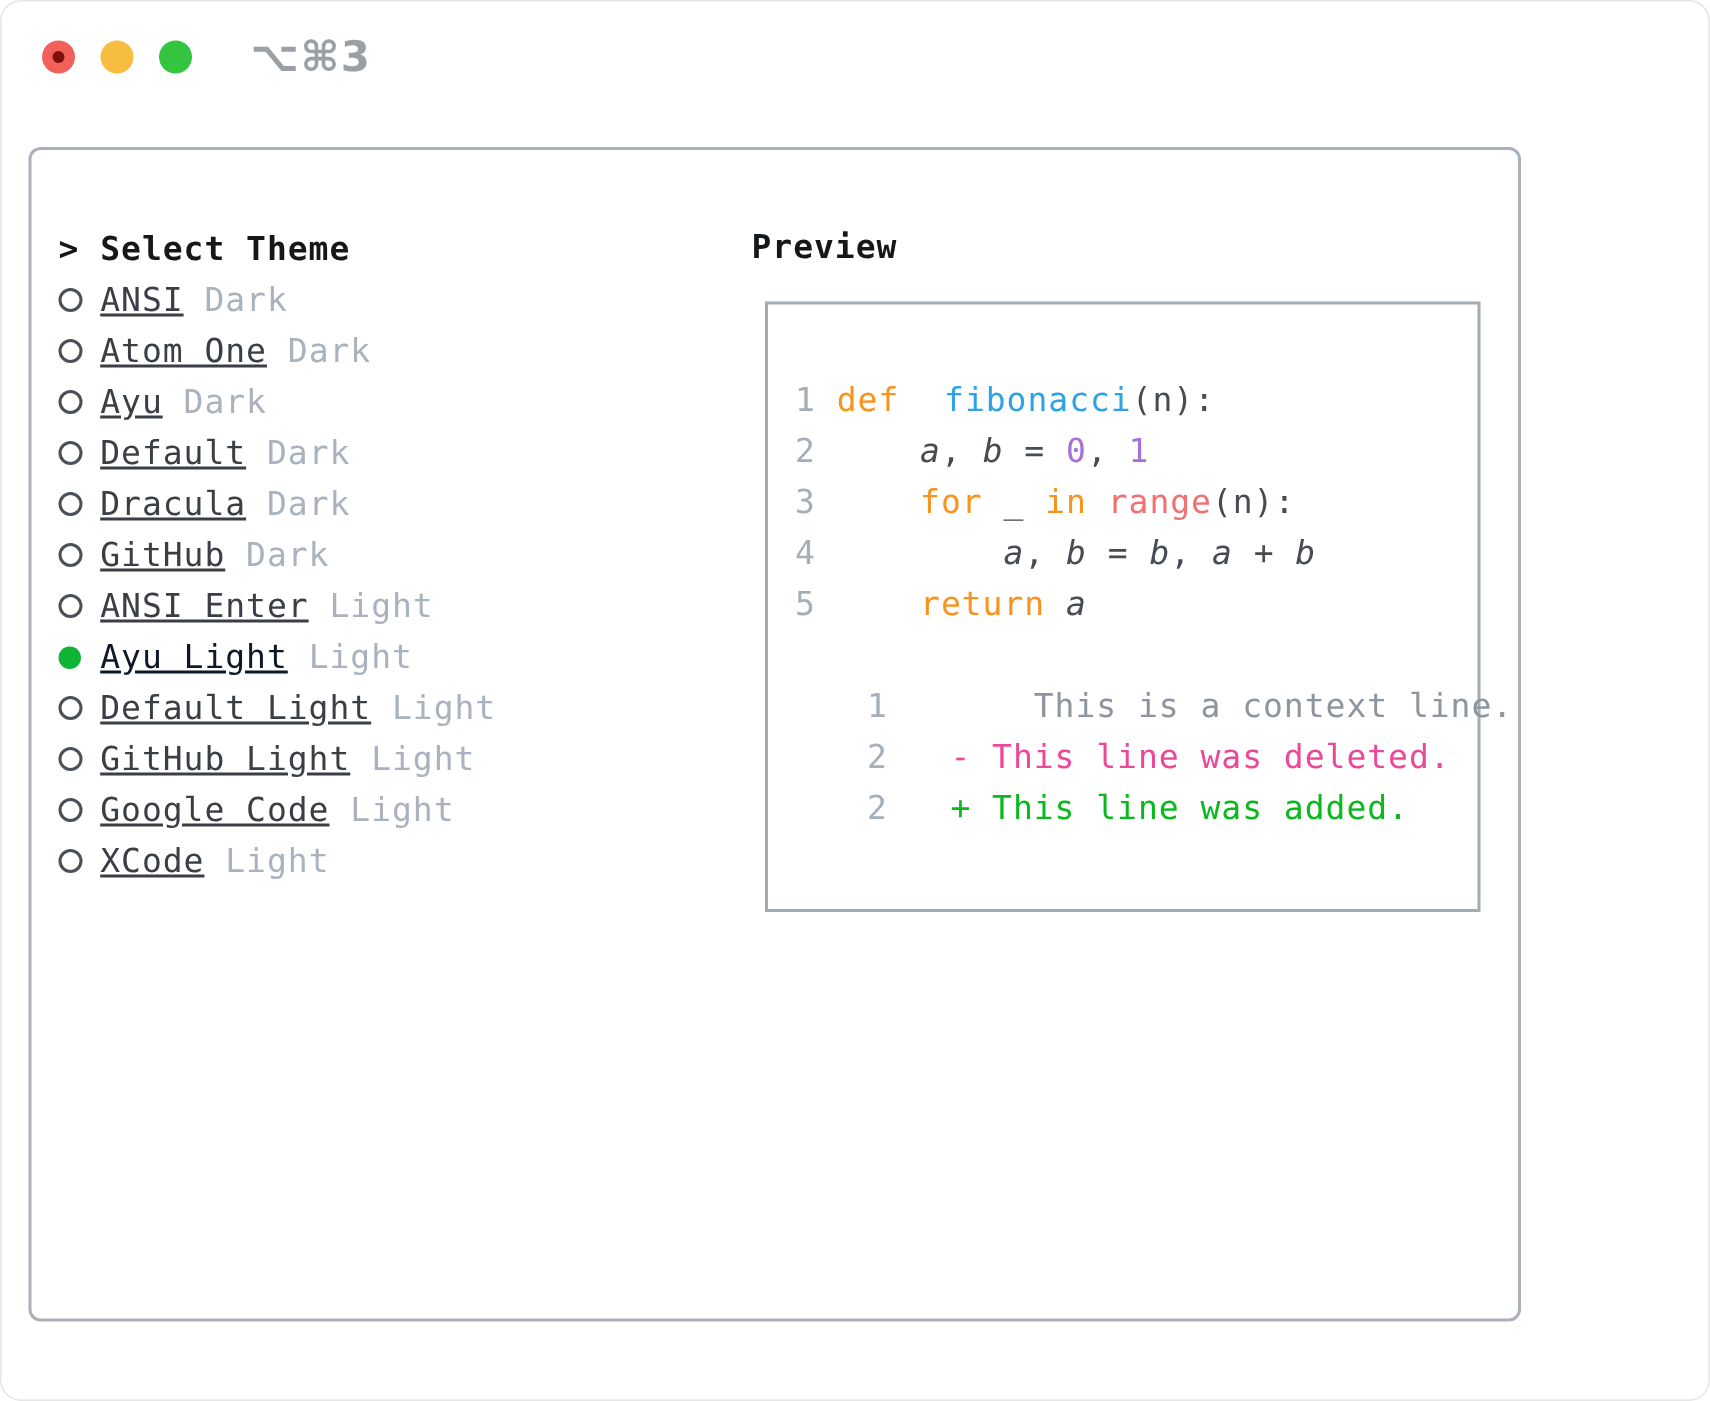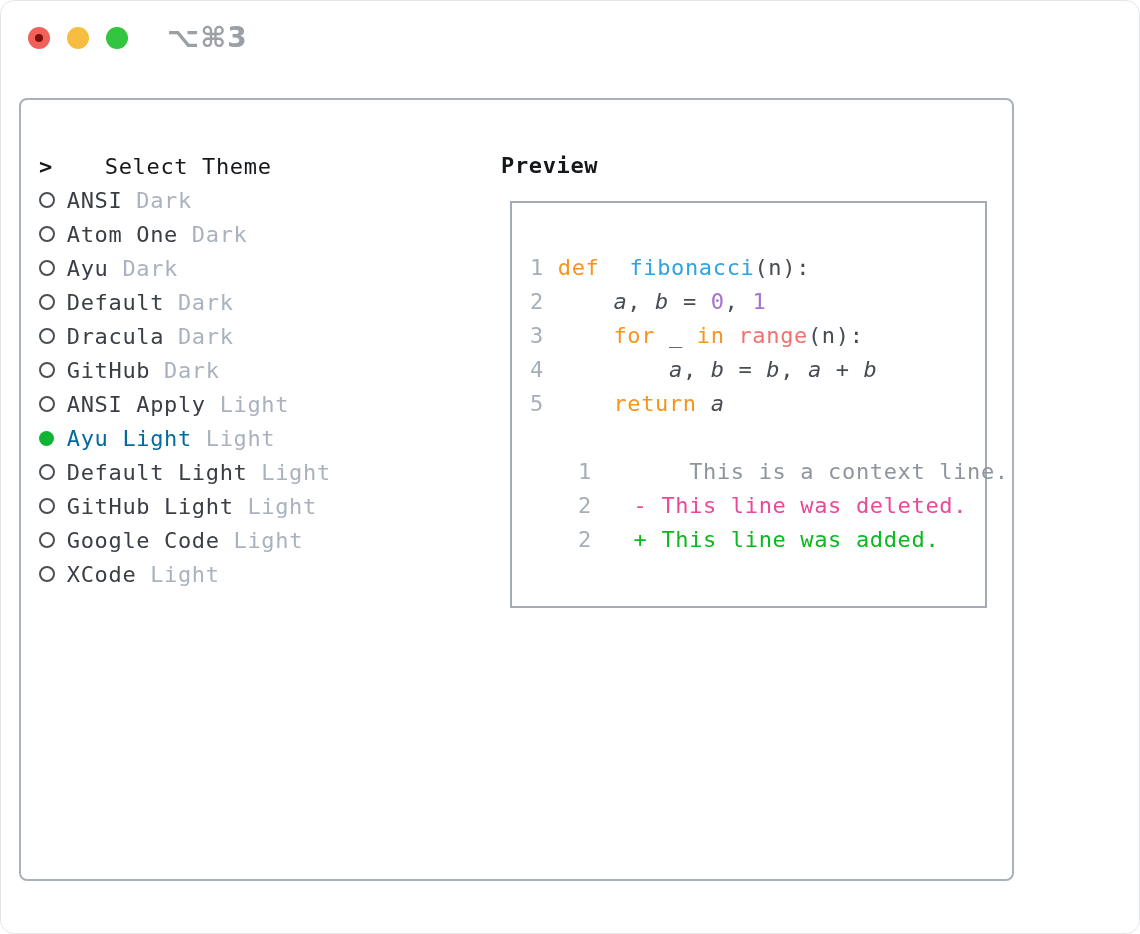--- a/index.html
+++ b/index.html
@@ -33,23 +33,23 @@
     border:2px solid #a9b1ba;border-radius:8px;box-sizing:border-box;background:#ffffff;
   }
   .row{display:flex;align-items:center;height:34px;white-space:pre;}
   
   .marker{display:inline-flex;width:27.8px;flex:0 0 27.8px;align-items:center;}
   .marker .dot{width:12px;height:12px;border:2px solid #4a5056;border-radius:50%;box-sizing:content-box;background:transparent;}
   .selected .marker .dot{width:15px;height:15px;border:none;background:#0fb434;}
   .prompt{display:inline-block;width:27.8px;flex:0 0 27.8px;color:#15181b;font-weight:bold;}
   
   .theme-list{position:absolute;left:38px;top:148px;}
-  .header-text{color:#15181b;font-weight:normal;margin-left:38px;}
-  .tname{color:#3a3f46;}
-  .selected .tname,.selected .olabel{color:#0369a1;}
+  .header-text{color:#15181b;font-weight:bold;}
+  .tname{color:#3a3f46;text-decoration:underline;}
+  .selected .tname,.selected .olabel{color:#0f172a;}
   .tvariant{color:#a9b2be;margin-left:13.9px;}
   .apply-section{position:absolute;left:38px;top:624px;}
   .apply-title{color:#15181b;padding-left:27.8px;}
   .olabel{color:#3a3f46;}
   .help{position:absolute;left:38px;top:760px;color:#a9b2be;}
   .help div{height:34px;line-height:34px;white-space:pre;}
   
   .preview-title{position:absolute;left:500px;top:148px;height:34px;line-height:34px;color:#15181b;font-weight:bold;}
   .preview-box{
     position:absolute;left:509px;top:200px;width:477px;height:407px;
@@ -101,21 +101,21 @@
     <div class="row theme-row">
       <span class="marker"><span class="dot"></span></span><span class="tname">Default</span><span class="tvariant">Dark</span>
     </div>
     <div class="row theme-row">
       <span class="marker"><span class="dot"></span></span><span class="tname">Dracula</span><span class="tvariant">Dark</span>
     </div>
     <div class="row theme-row">
       <span class="marker"><span class="dot"></span></span><span class="tname">GitHub</span><span class="tvariant">Dark</span>
     </div>
     <div class="row theme-row">
-      <span class="marker"><span class="dot"></span></span><span class="tname">ANSI Apply</span><span class="tvariant">Light</span>
+      <span class="marker"><span class="dot"></span></span><span class="tname">ANSI Enter</span><span class="tvariant">Light</span>
     </div>
     <div class="row theme-row selected">
       <span class="marker"><span class="dot"></span></span><span class="tname">Ayu Light</span><span class="tvariant">Light</span>
     </div>
     <div class="row theme-row">
       <span class="marker"><span class="dot"></span></span><span class="tname">Default Light</span><span class="tvariant">Light</span>
     </div>
     <div class="row theme-row">
       <span class="marker"><span class="dot"></span></span><span class="tname">GitHub Light</span><span class="tvariant">Light</span>
     </div>

